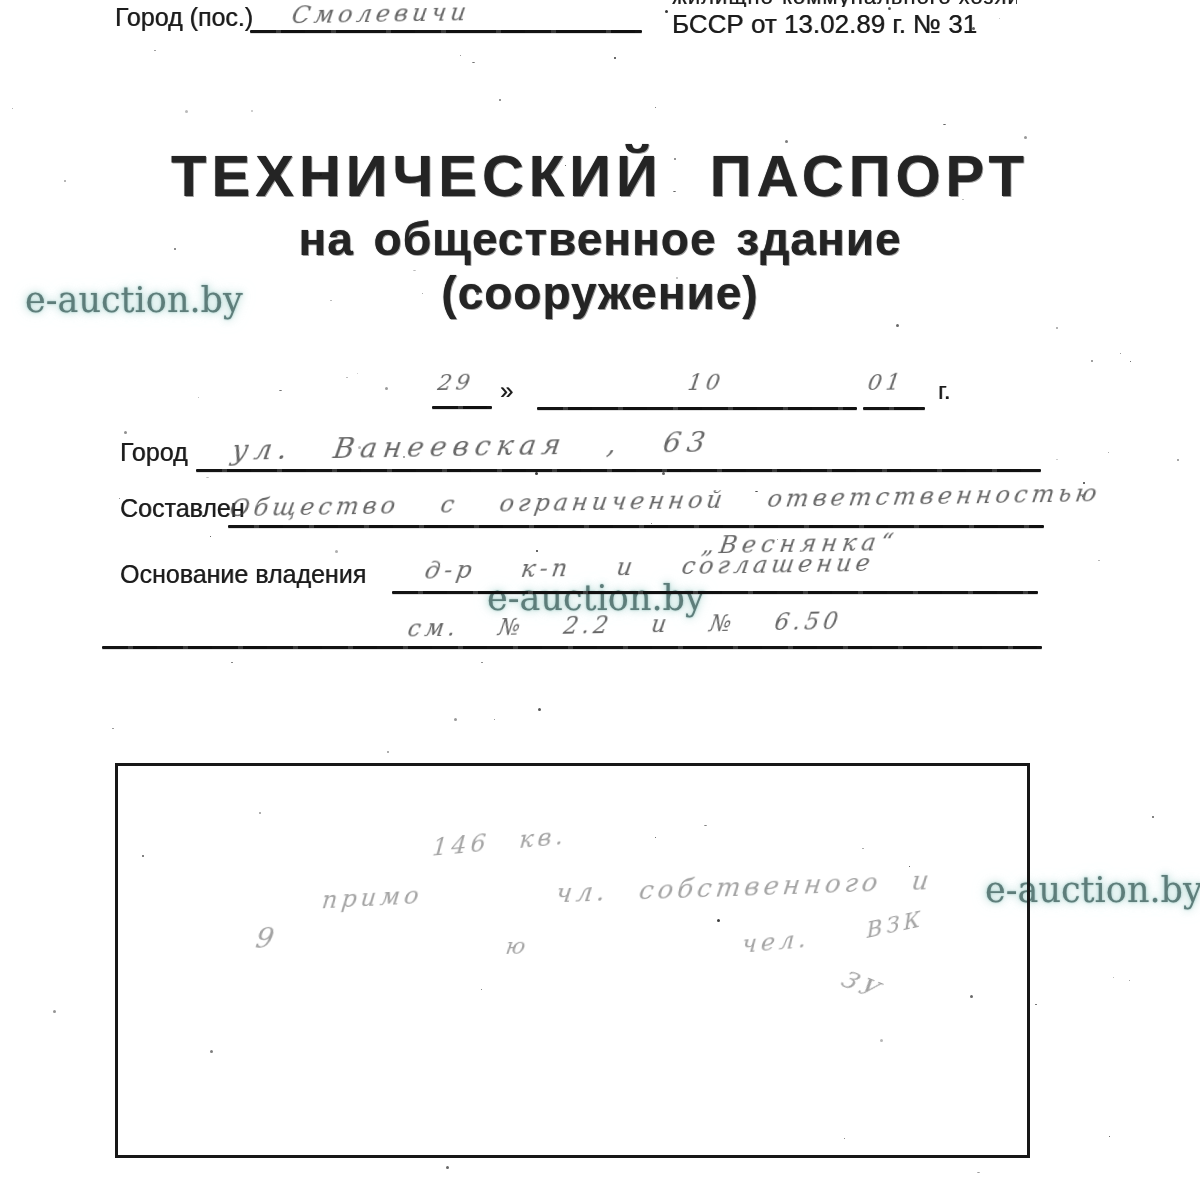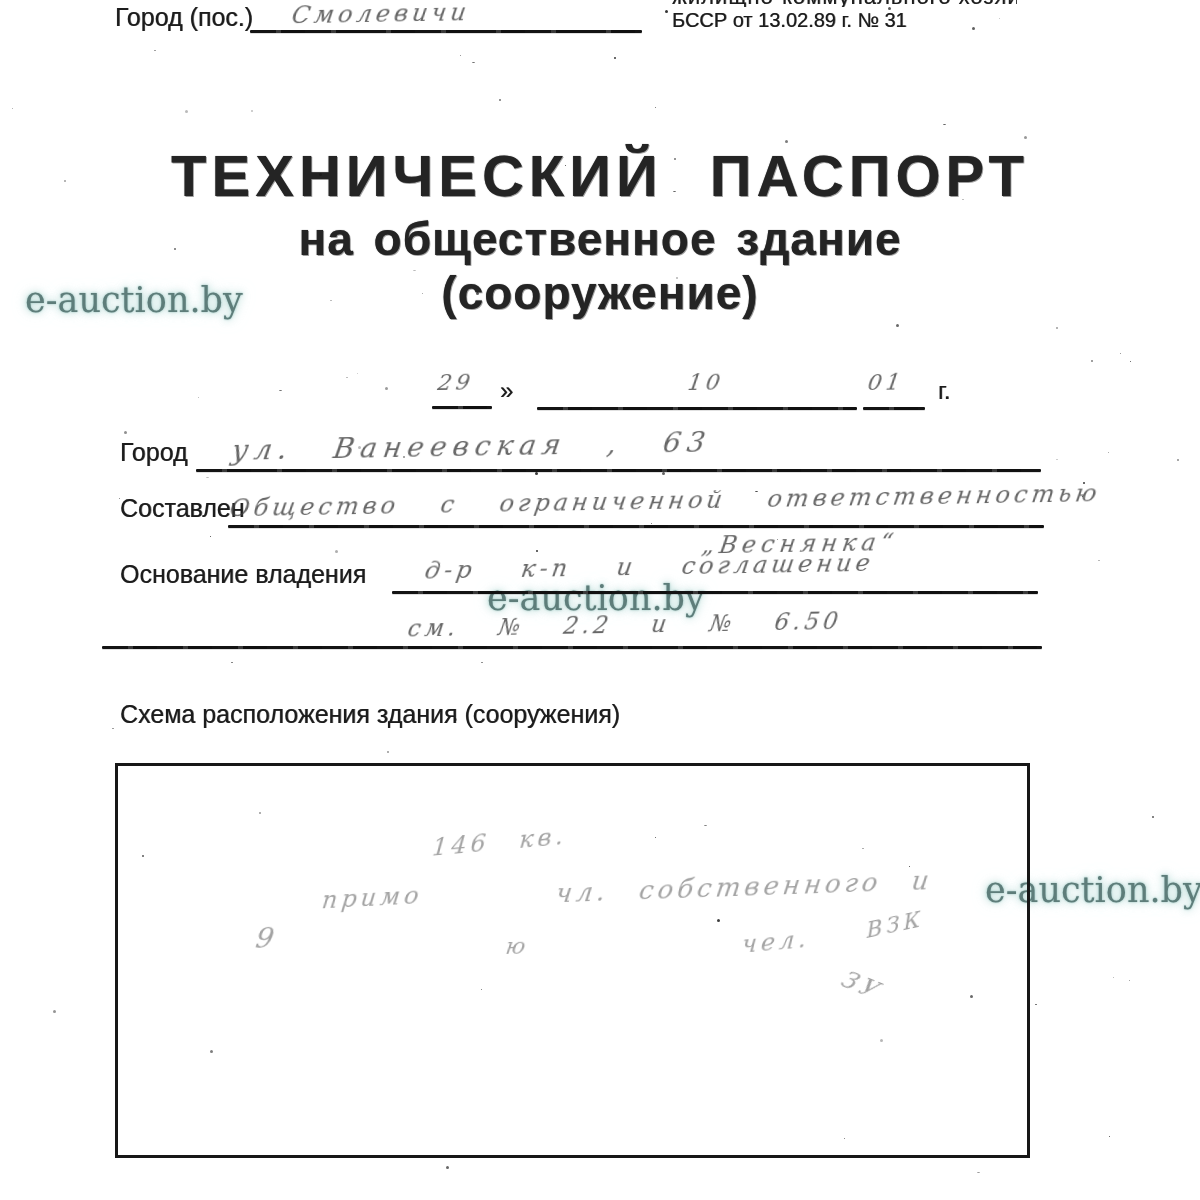--- a/index.html
+++ b/index.html
@@ -57,21 +57,21 @@
 </head>
 <body>
 
 <div id="page">
 
   <div class="abs lbl" style="left:115px;top:3px;">Город (пос.)</div>
   <div class="rule" style="left:250px;top:30px;width:392px;"></div>
   <div class="hw" style="left:292px;top:0px;font-size:24px;">Смолевичи</div>
 
   <div class="abs clip-line">жилищно-коммунального хозяйства</div>
-  <div class="abs lbl" style="left:672px;top:9px;font-size:20px;">БССР от 13.02.89 г.  № 31</div>
+  <div class="abs lbl" style="left:672px;top:9px;font-size:26px;">БССР от 13.02.89 г.  № 31</div>
 
   <div class="abs title title1">ТЕХНИЧЕСКИЙ ПАСПОРТ</div>
   <div class="abs title title3">(сооружение)</div>
   <div class="abs title title2">на общественное здание</div>
 
   <div class="abs wm" style="left:25px;top:280px;">e-auction.by</div>
   <div class="abs wm" style="left:487px;top:578px;">e-auction.by</div>
   <div class="abs wm" style="left:985px;top:870px;">e-auction.by</div>
 
   <div class="rule" style="left:432px;top:406px;width:60px;"></div>
@@ -91,21 +91,20 @@
   <div class="rule" style="left:228px;top:525px;width:816px;"></div>
   <div class="hw" style="left:230px;top:487px;font-size:24px;letter-spacing:4px;word-spacing:30px;">Общество с ограниченной ответственностью</div>
   <div class="hw" style="left:702px;top:530px;font-size:24px;letter-spacing:5px;">„Веснянка“</div>
 
   <div class="abs lbl" style="left:120px;top:560px;">Основание владения</div>
   <div class="rule" style="left:392px;top:591px;width:646px;"></div>
   <div class="hw" style="left:425px;top:553px;font-size:24px;word-spacing:34px;">д-р  к-п   и   соглашение</div>
   <div class="rule" style="left:102px;top:646px;width:940px;"></div>
   <div class="hw" style="left:408px;top:612px;font-size:23px;word-spacing:28px;">см.   № 2.2   и   № 6.50</div>
 
-  <div class="abs lbl" style="left:120px;top:700px;">Схема расположения здания (сооружения)</div>
   <div class="schema-box"></div>
 
   <div class="hw faint" style="left:432px;top:828px;font-size:24px;transform:rotate(-5deg) skewX(-10deg);">146 кв.</div>
   <div class="hw faint" style="left:322px;top:884px;font-size:24px;transform:rotate(-3deg) skewX(-10deg);">примо</div>
   <div class="hw faint" style="left:556px;top:872px;font-size:26px;transform:rotate(-2deg) skewX(-10deg);">чл. собственного  и</div>
   <div class="hw faint" style="left:256px;top:922px;font-size:28px;">9</div>
   <div class="hw faint" style="left:506px;top:934px;font-size:22px;">ю</div>
   <div class="hw faint" style="left:742px;top:928px;font-size:24px;transform:rotate(-5deg) skewX(-10deg);">чел.</div>
   <div class="hw faint" style="left:866px;top:912px;font-size:22px;transform:rotate(-12deg) skewX(-10deg);">ВЗК</div>
   <div class="hw faint" style="left:842px;top:972px;font-size:24px;transform:rotate(22deg) skewX(-10deg);">ЗУ</div>

